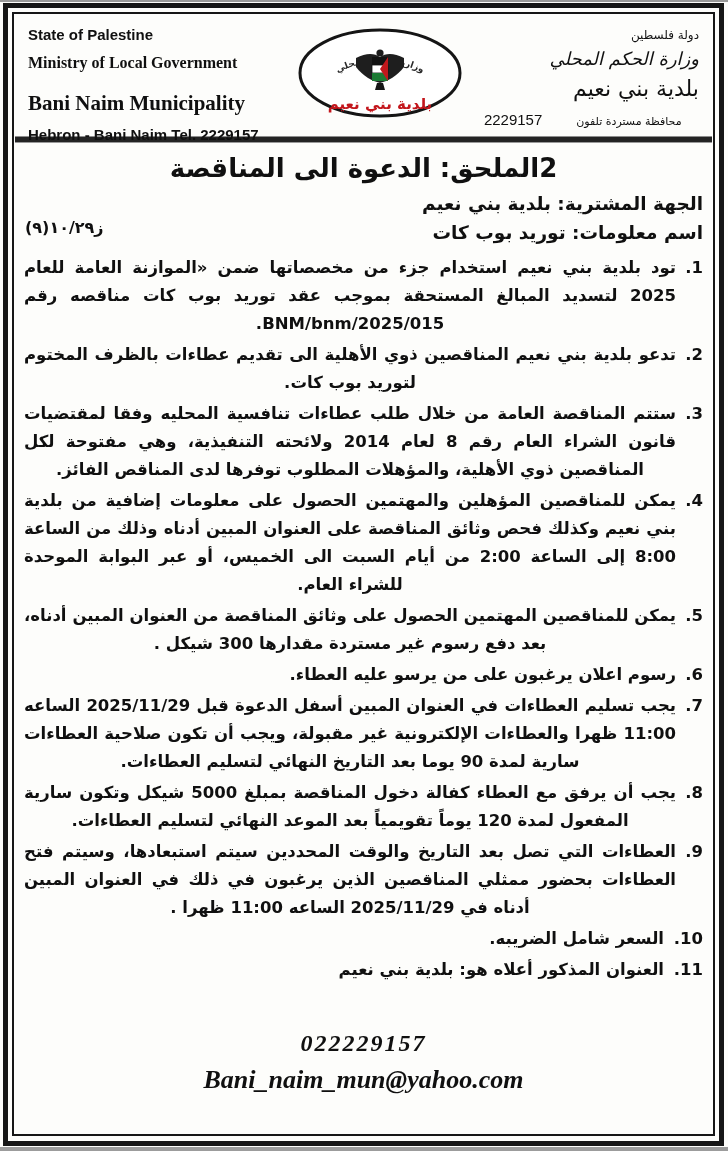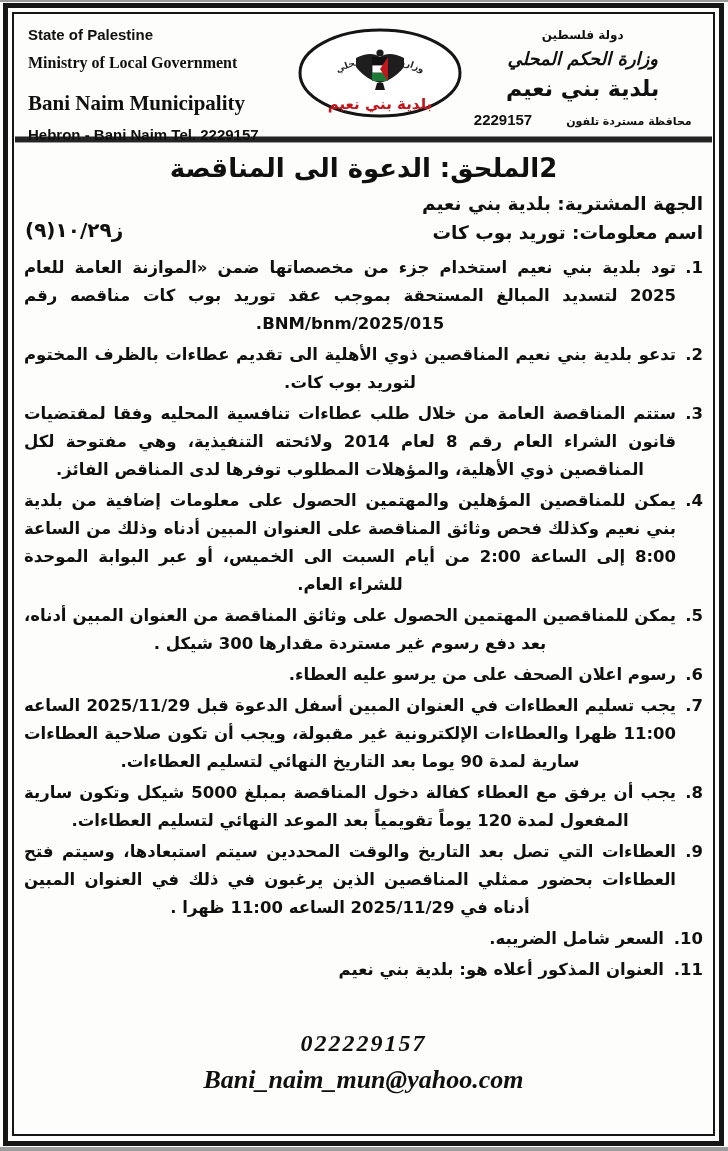--- a/index.html
+++ b/index.html
@@ -14,33 +14,33 @@
   .content{position:absolute;left:15px;top:14px;right:16px;bottom:18px;padding:0 9px;}
 
   
   .hdr{display:flex;justify-content:space-between;align-items:flex-start;padding:12px 4px 2px 4px;height:122px;box-sizing:border-box;}
   .hdr-en{width:275px;font-weight:bold;}
   .en1{font-size:15px;font-family:"Liberation Sans",sans-serif;margin-bottom:11px;}
   .en2{font-size:16px;font-family:"Liberation Serif",serif;margin-bottom:19px;}
   .en3{font-size:21px;font-family:"Liberation Serif",serif;margin-bottom:10px;}
   .en4{font-size:15px;font-family:"Liberation Sans",sans-serif;}
   .hdr-logo{width:175px;display:flex;justify-content:center;}
-  .hdr-ar{width:240px;direction:rtl;text-align:center;font-weight:bold;padding-top:2px;}
+  .hdr-ar{width:240px;direction:rtl;text-align:right;font-weight:normal;padding-top:2px;}
   .ar1{font-size:12px;margin-bottom:6px;}
   .ar2{font-size:18px;font-style:italic;margin-bottom:7px;}
   .ar3{font-size:22px;margin-bottom:10px;}
   .ar4{display:flex;direction:rtl;justify-content:center;align-items:baseline;column-gap:34px;}
   .ar4-label{font-size:11px;}
   .ar4-num{font-size:15px;font-family:"Liberation Sans",sans-serif;}
 
   .rule{height:5px;background:#242424;border-top:1px solid #8d8d8d;box-shadow:0 1px 0 #9a9a9a;margin:0 -9px;}
 
   .title{direction:rtl;text-align:center;font-size:26px;font-weight:bold;margin:11px 0 6px 0;}
 
-  .ref-note{position:absolute;left:10px;top:204px;direction:rtl;font-size:20px;font-weight:bold;text-align:right;}
+  .ref-note{position:absolute;left:10px;top:204px;direction:rtl;font-size:16px;font-weight:bold;text-align:right;}
 
   .meta{direction:rtl;text-align:right;font-weight:bold;font-size:18.5px;line-height:29px;padding-left:30px;}
 
   
   .list{direction:rtl;margin-top:7px;}
   .item{display:flex;font-weight:bold;font-size:16.5px;line-height:28px;margin-bottom:3px;}
   .item .num{flex:0 0 21px;margin-left:6px;text-align:right;}
   .item .num.wide{flex-basis:33px;}
   .item .txt{flex:1;text-align:justify;text-align-last:center;}
   .item.single .txt{text-align:right;text-align-last:right;}
@@ -127,21 +127,21 @@
       <div class="item">
         <span class="num">4.</span>
         <div class="txt">يمكن للمناقصين المؤهلين والمهتمين الحصول على معلومات إضافية من بلدية بني نعيم وكذلك فحص وثائق المناقصة على العنوان المبين أدناه وذلك من الساعة 8:00 إلى الساعة 2:00 من أيام السبت الى الخميس، أو عبر البوابة الموحدة للشراء العام.</div>
       </div>
       <div class="item">
         <span class="num">5.</span>
         <div class="txt">يمكن للمناقصين المهتمين الحصول على وثائق المناقصة من العنوان المبين أدناه، بعد دفع رسوم غير مستردة مقدارها 300 شيكل .</div>
       </div>
       <div class="item single">
         <span class="num">6.</span>
-        <div class="txt">رسوم اعلان الصحف على من يرسو عليه العطاء.</div>
+        <div class="txt">رسوم اعلان يرغبون على من يرسو عليه العطاء.</div>
       </div>
       <div class="item">
         <span class="num">7.</span>
         <div class="txt">يجب تسليم العطاءات في العنوان المبين أسفل الدعوة قبل 2025/11/29 الساعه 11:00 ظهرا والعطاءات الإلكترونية غير مقبولة، ويجب أن تكون صلاحية العطاءات سارية لمدة 90 يوما بعد التاريخ النهائي لتسليم العطاءات.</div>
       </div>
       <div class="item">
         <span class="num">8.</span>
         <div class="txt">يجب أن يرفق مع العطاء كفالة دخول المناقصة بمبلغ 5000 شيكل وتكون سارية المفعول لمدة 120 يوماً تقويمياً بعد الموعد النهائي لتسليم العطاءات.</div>
       </div>
       <div class="item">

